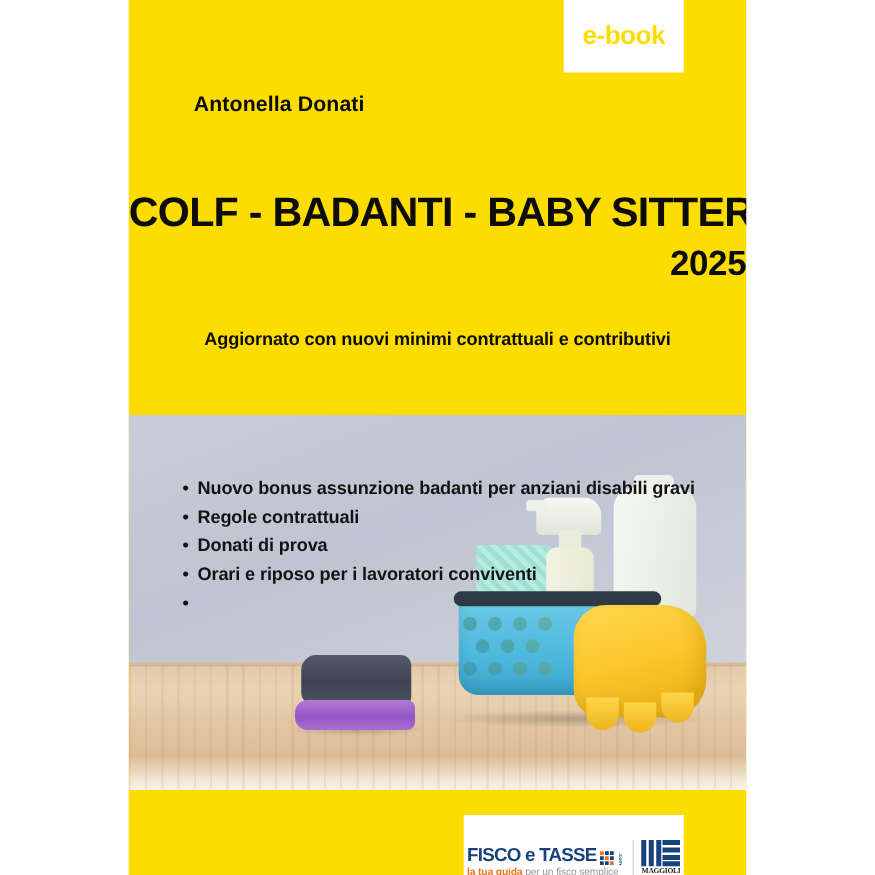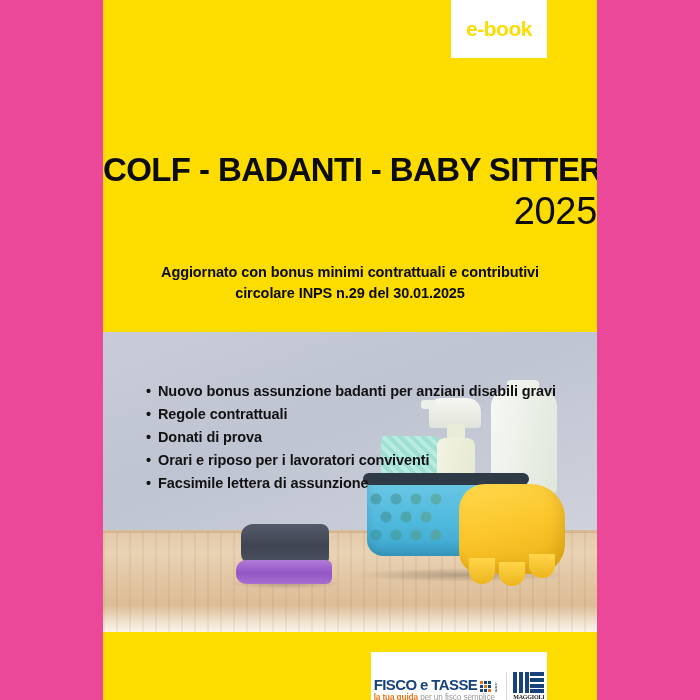--- a/index.html
+++ b/index.html
@@ -11,21 +11,21 @@
     width: 700px;
     height: 700px;
     overflow: hidden;
     font-family: "Liberation Sans", sans-serif;
   }
 
   #page {
     position: relative;
     width: 700px;
     height: 700px;
-    background: #ec4899;
+    background: #ffffff;
   }
 
   
   #cover {
     position: absolute;
     left: 103px;
     top: 0;
     width: 494px;
     height: 700px;
     background: #FDDC00;
@@ -73,22 +73,22 @@
     color: #0c0c0c;
   }
   #title-line1 {
     font-size: 33px;
     font-weight: 700;
     letter-spacing: -0.6px;
     line-height: 40px;
     white-space: nowrap;
   }
   #title-line2 {
-    font-size: 38px;
-    font-weight: 400;
+    font-size: 28px;
+    font-weight: 700;
     letter-spacing: -0.3px;
     line-height: 42px;
   }
 
   
   #subtitle-block {
     position: absolute;
     left: 30px;
     top: 262px;
     width: 434px;
@@ -347,29 +347,29 @@
 <body>
 
 <div id="page">
 
   <div id="cover">
 
     <div id="ebook-badge">
       <span class="lbl">e-book</span>
     </div>
 
+    <div id="author">Antonella Donati</div>
 
     <div id="title-block">
       <div id="title-line1">COLF - BADANTI - BABY SITTER</div>
       <div id="title-line2">2025</div>
     </div>
 
     <div id="subtitle-block">
-      <div>Aggiornato con bonus minimi contrattuali e contributivi</div>
-      <div>circolare INPS n.29 del 30.01.2025</div>
+      <div>Aggiornato con nuovi minimi contrattuali e contributivi</div>
     </div>
 
     <div id="photo">
       <div id="wall"></div>
       <div id="table"></div>
       <div id="table-edge"></div>
 
       <div id="obj-shadow"></div>
       <div id="towel-shadow"></div>
 
@@ -408,21 +408,20 @@
       <div class="bullet-row">
         <span class="dot">•</span>
         <span>Donati di prova</span>
       </div>
       <div class="bullet-row">
         <span class="dot">•</span>
         <span>Orari e riposo per i lavoratori conviventi</span>
       </div>
       <div class="bullet-row">
         <span class="dot">•</span>
-        <span>Facsimile lettera di assunzione</span>
       </div>
     </div>
 
     <div id="logo-box">
       <div id="logo-inner">
 
         <div id="fe-text">
           <div id="fe-row1">
             <span id="fe-main">FISCO e TASSE</span>
             <span id="fe-grid">

